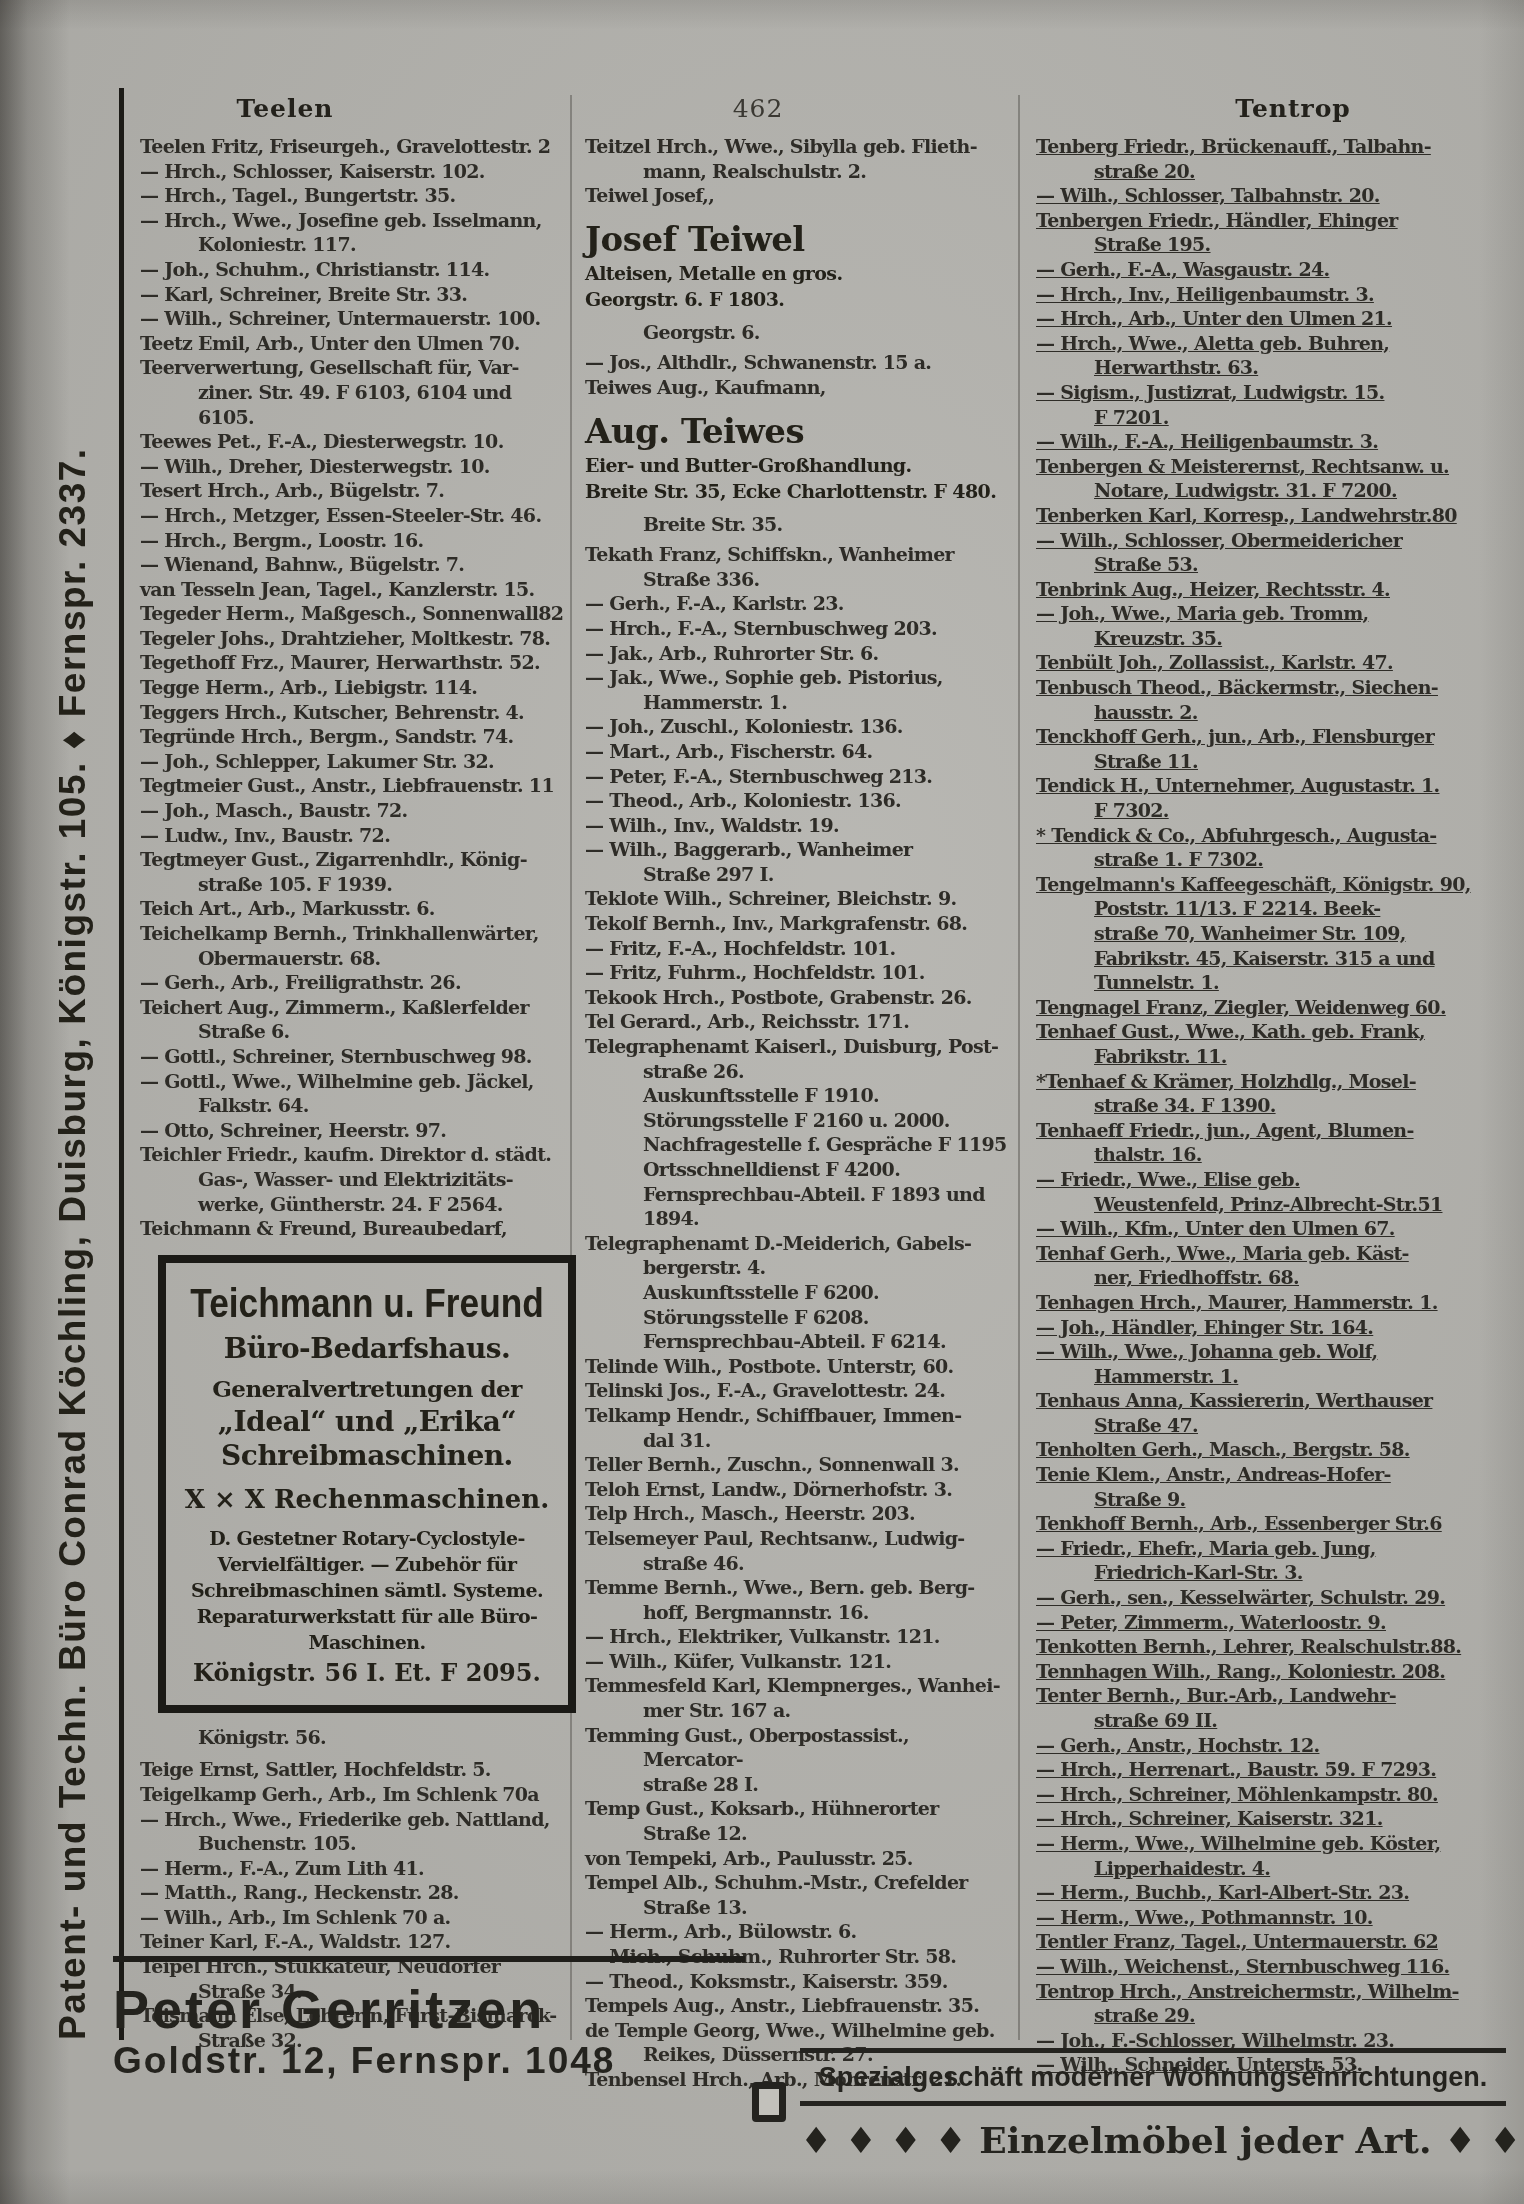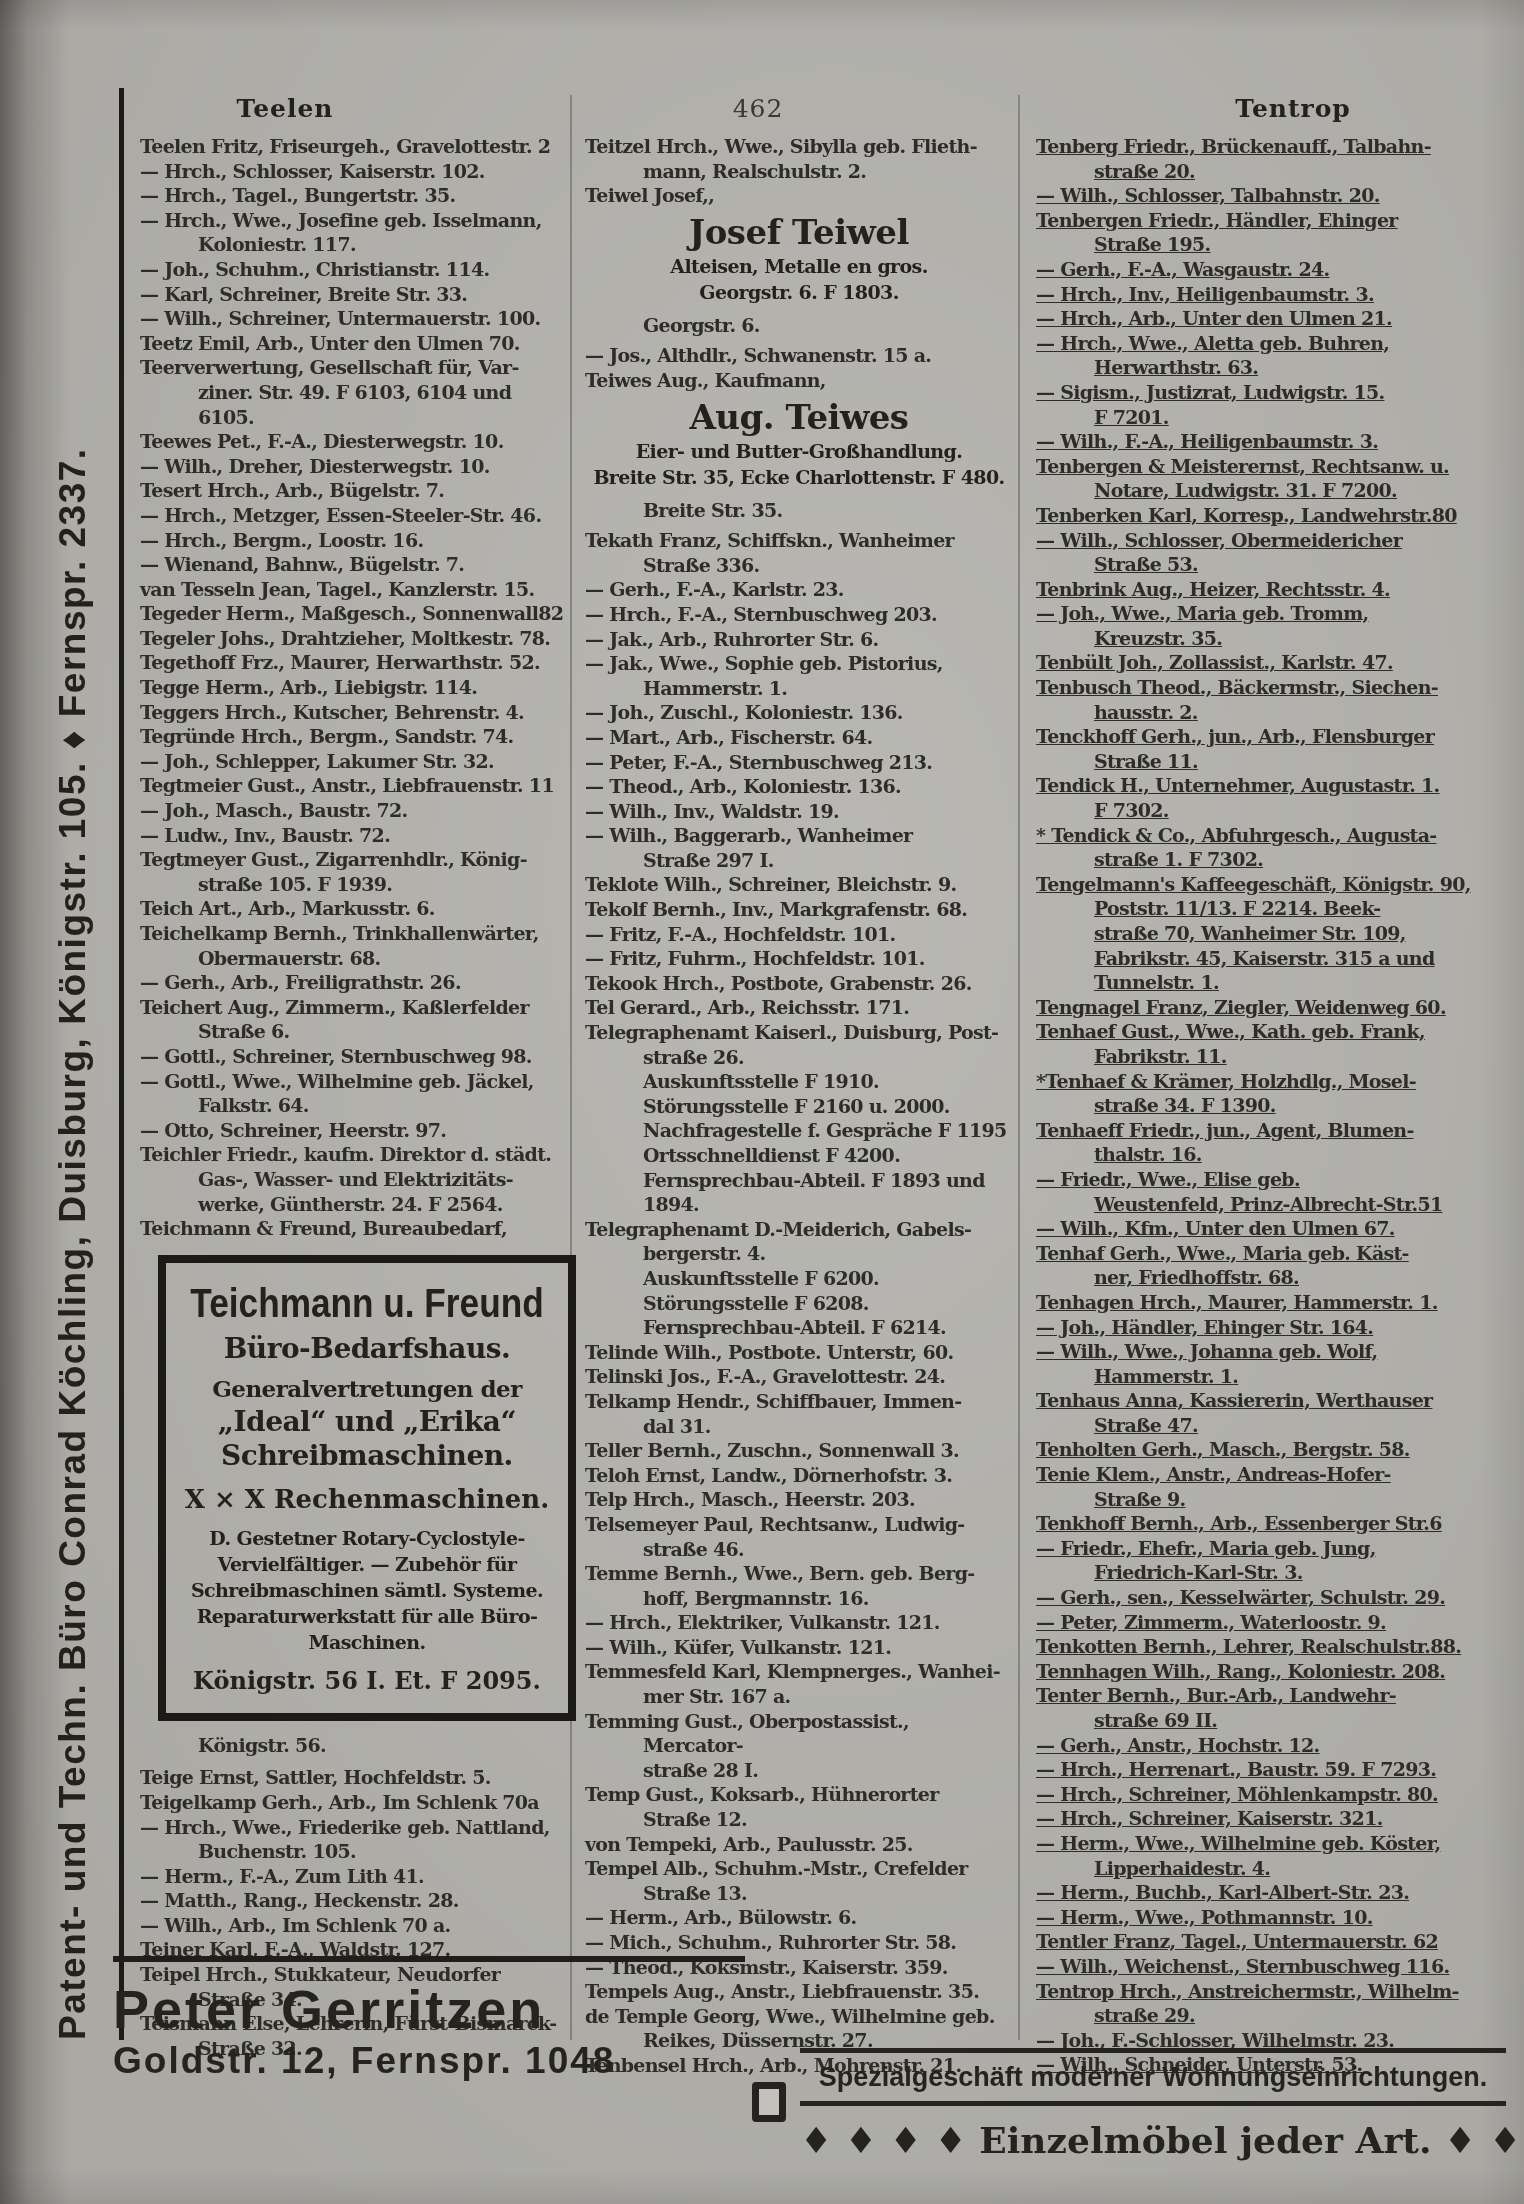--- a/index.html
+++ b/index.html
@@ -52,24 +52,24 @@
     border:8px solid #1b1a16;padding:16px 0 14px;
     text-align:center;color:#232119;
   }
   .ad-title{font:700 40px/48px "Liberation Sans", sans-serif;white-space:nowrap;transform:scaleX(0.88);transform-origin:50% 50%;margin-bottom:4px;}
   .ad-l2{font:700 28px/36px "DejaVu Serif", serif;letter-spacing:-0.5px;}
   .ad-l3{font:700 23px/32px "DejaVu Serif", serif;letter-spacing:-0.5px;margin-top:6px;}
   .ad-l4{font:700 28px/34px "DejaVu Serif", serif;letter-spacing:-0.5px;}
   .ad-l5{font:700 28px/34px "DejaVu Serif", serif;letter-spacing:-0.5px;}
   .ad-l6{font:700 26px/40px "DejaVu Serif", serif;margin-top:6px;}
   .ad-l7{font:700 19px/26px "DejaVu Serif", serif;letter-spacing:-0.6px;white-space:pre-line;text-align:center;margin-top:6px;}
-  .ad-l8{font:700 24px/36px "DejaVu Serif", serif;margin-top:8px;white-space:nowrap;}
+  .ad-l8{font:700 24px/36px "DejaVu Serif", serif;white-space:nowrap;}
 
   
-  .mini-ad{text-align:center;margin:3px 0 8px;color:#232119;}
+  .mini-ad{margin:10px 0 8px;color:#232119;}
   .mini-ad-title{font:700 34px/42px "DejaVu Serif", serif;letter-spacing:-0.5px;}
   .mini-ad-line{font:700 19px/26px "DejaVu Serif", serif;letter-spacing:-0.6px;white-space:nowrap;}
 
   
   .gerritzen{position:absolute;left:113px;top:1956px;width:632px;border-top:6px solid #1f1e1a;padding-top:18px;color:#24231e;}
   .gerritzen-name{font:700 54px/58px "Liberation Sans", sans-serif;letter-spacing:3px;white-space:nowrap;}
   .gerritzen-addr{font:700 37px/46px "Liberation Sans", sans-serif;letter-spacing:2px;white-space:nowrap;}
   .square-orn{position:absolute;left:752px;top:2082px;width:20px;height:26px;border:7px solid #24231f;border-radius:4px;background:#c2c1bb;}
   .wohnungs{position:absolute;left:800px;top:2048px;width:706px;color:#24231e;text-align:center;}
   .wohnungs-line1{font:700 27px/40px "Liberation Sans", sans-serif;letter-spacing:0px;border-top:5px solid #24231f;border-bottom:5px solid #24231f;padding:4px 0;white-space:nowrap;}

